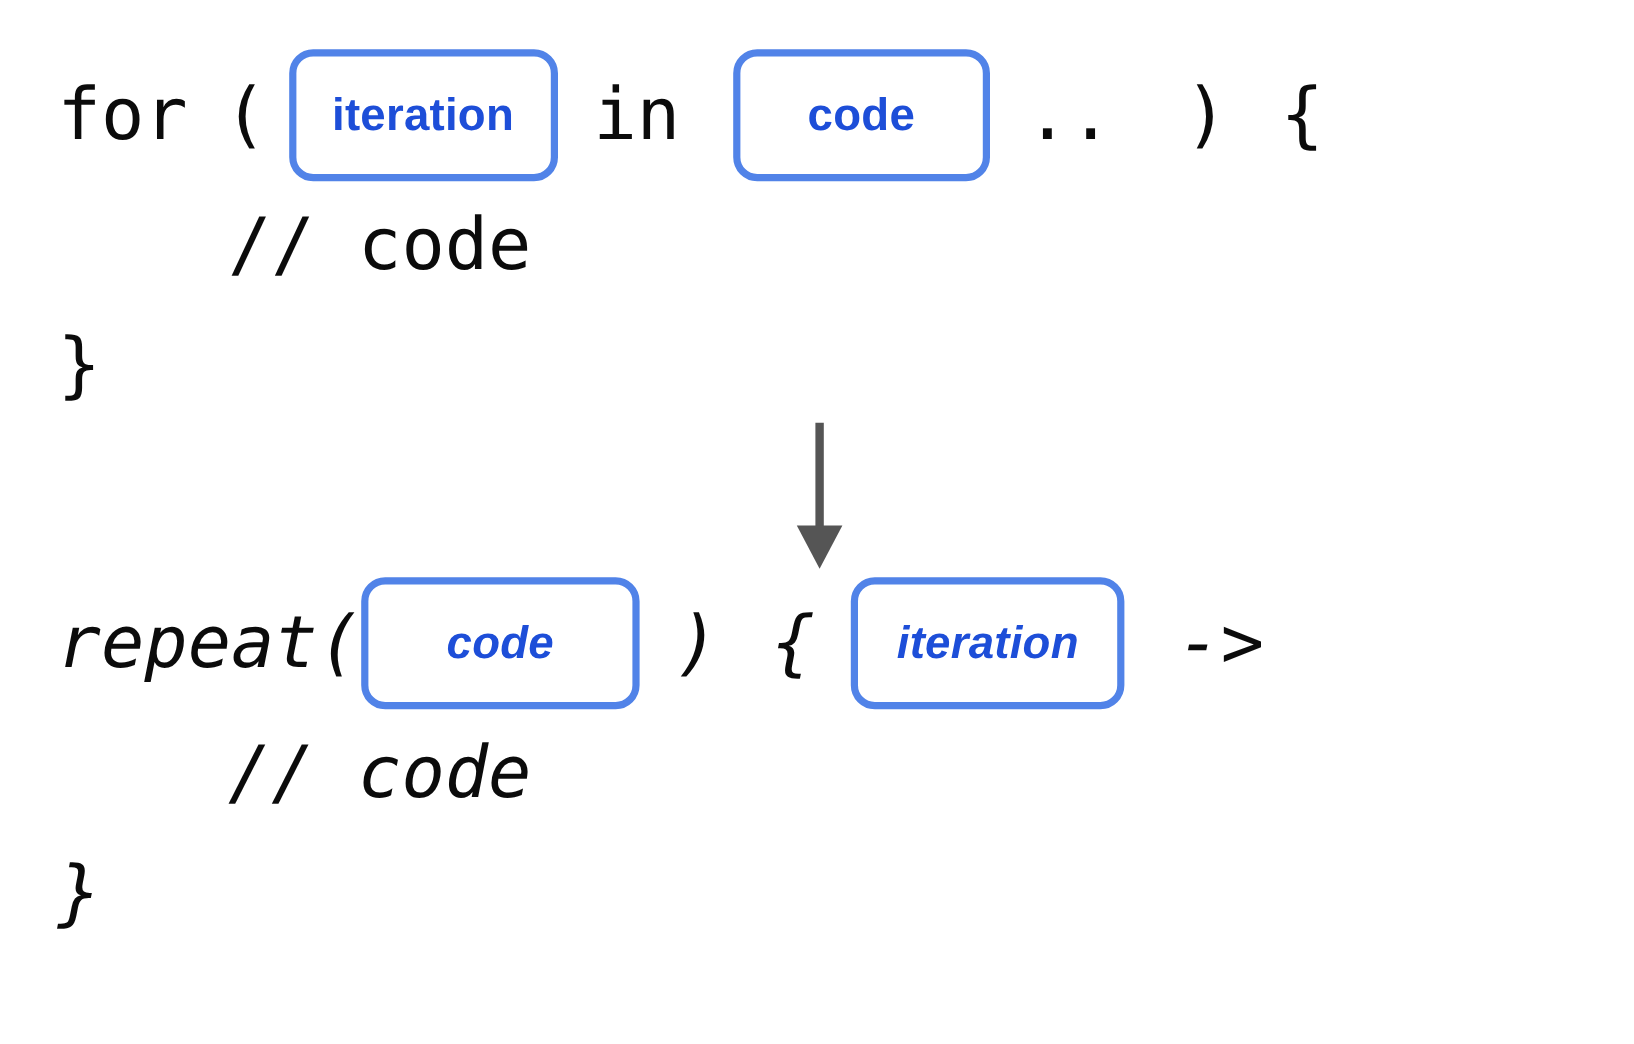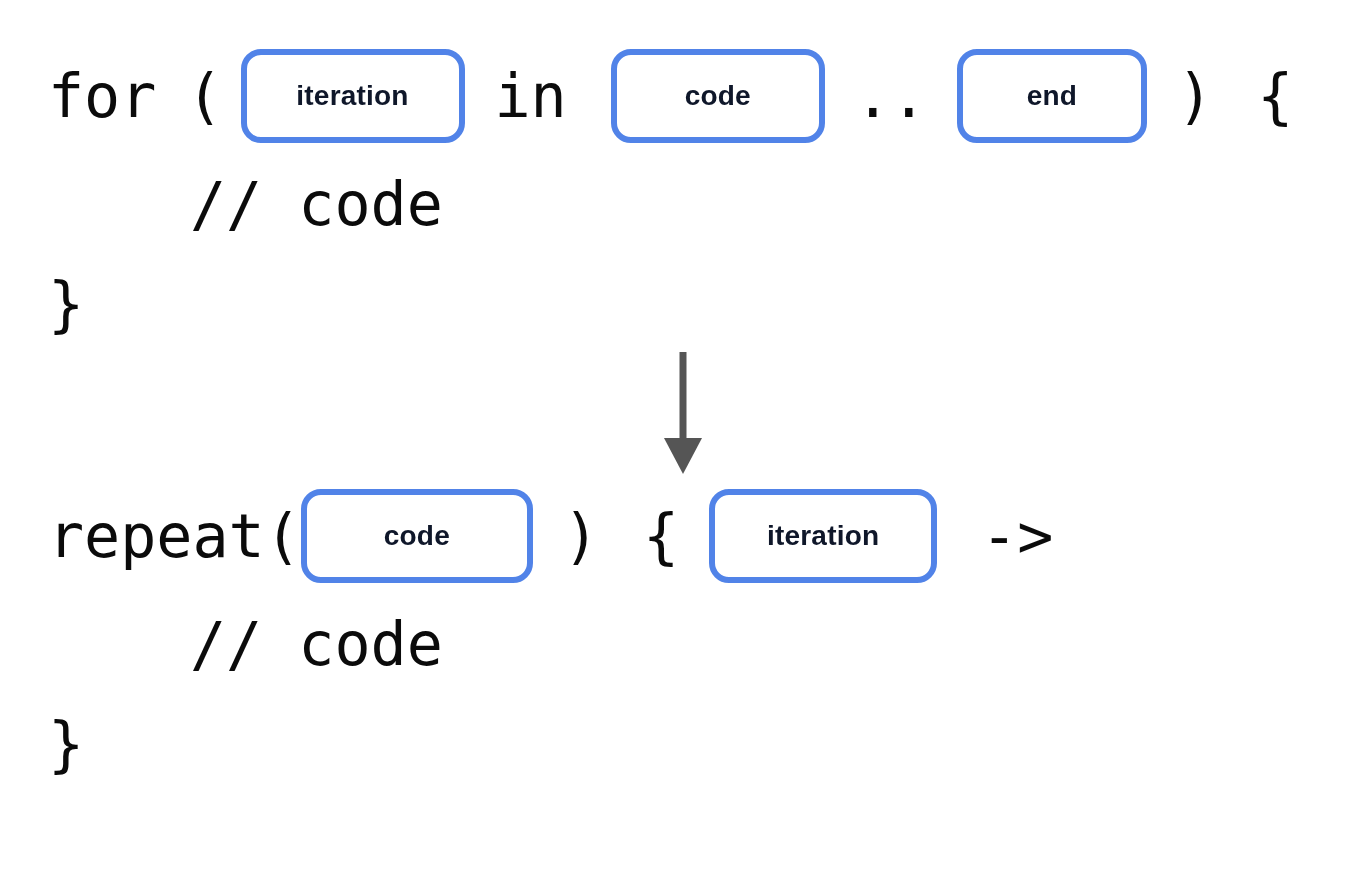--- a/index.html
+++ b/index.html
@@ -21,21 +21,21 @@
     inset: 0;
   }
 
   
   .code-block {
     position: absolute;
     left: 0;
     width: 1362px;
   }
   #block-for    { top: 40px; }
-  #block-repeat { top: 480px; }
+  #block-repeat { top: 480px; font-style: italic; }
 
   .code-line {
     display: flex;
     align-items: center;
     height: 112px;
     padding-left: 48px;
     box-sizing: border-box;
     white-space: pre;
   }
   .code-line.indent { padding-left: 190px; height: 104px; }
@@ -54,26 +54,26 @@
 
   
   .token {
     display: inline-flex;
     align-items: center;
     justify-content: center;
     box-sizing: border-box;
     border: 6px solid #5183e8;
     border-radius: 20px;
     background: #ffffff;
-    height: 94px;
+    height: 110px;
     padding: 0 26px;
     font-family: "Liberation Sans", sans-serif;
-    font-size: 28px;
+    font-size: 38px;
     font-weight: 700;
-    color: #0f172a;
+    color: #1d4ed8;
     line-height: 1;
     letter-spacing: 0.2px;
   }
   .token.w-iteration { min-width: 224px; }
   .token.w-start     { min-width: 214px; }
   .token.w-end       { min-width: 190px; }
   .token.w-times     { min-width: 232px; }
   .token.w-iteration2{ min-width: 228px; }
 
   .gap-sm { display:inline-block; width: 18px; }
@@ -102,21 +102,20 @@
       <span class="mono">(</span>
       <span class="gap-sm"></span>
       <span class="token w-iteration">iteration</span>
       <span class="gap-md"></span>
       <span class="mono">in</span>
       <span class="gap-lg"></span>
       <span class="token w-start">code</span>
       <span class="gap-md"></span>
       <span class="mono">..</span>
       <span class="gap-md"></span>
-      <span class="token w-end">end</span>
       <span class="gap-md"></span>
       <span class="mono">)</span>
       <span class="gap-lg"></span>
       <span class="mono">{</span>
     </div>
 
     <div class="code-line indent">
       <span class="mono thin">// code</span>
     </div>
 

